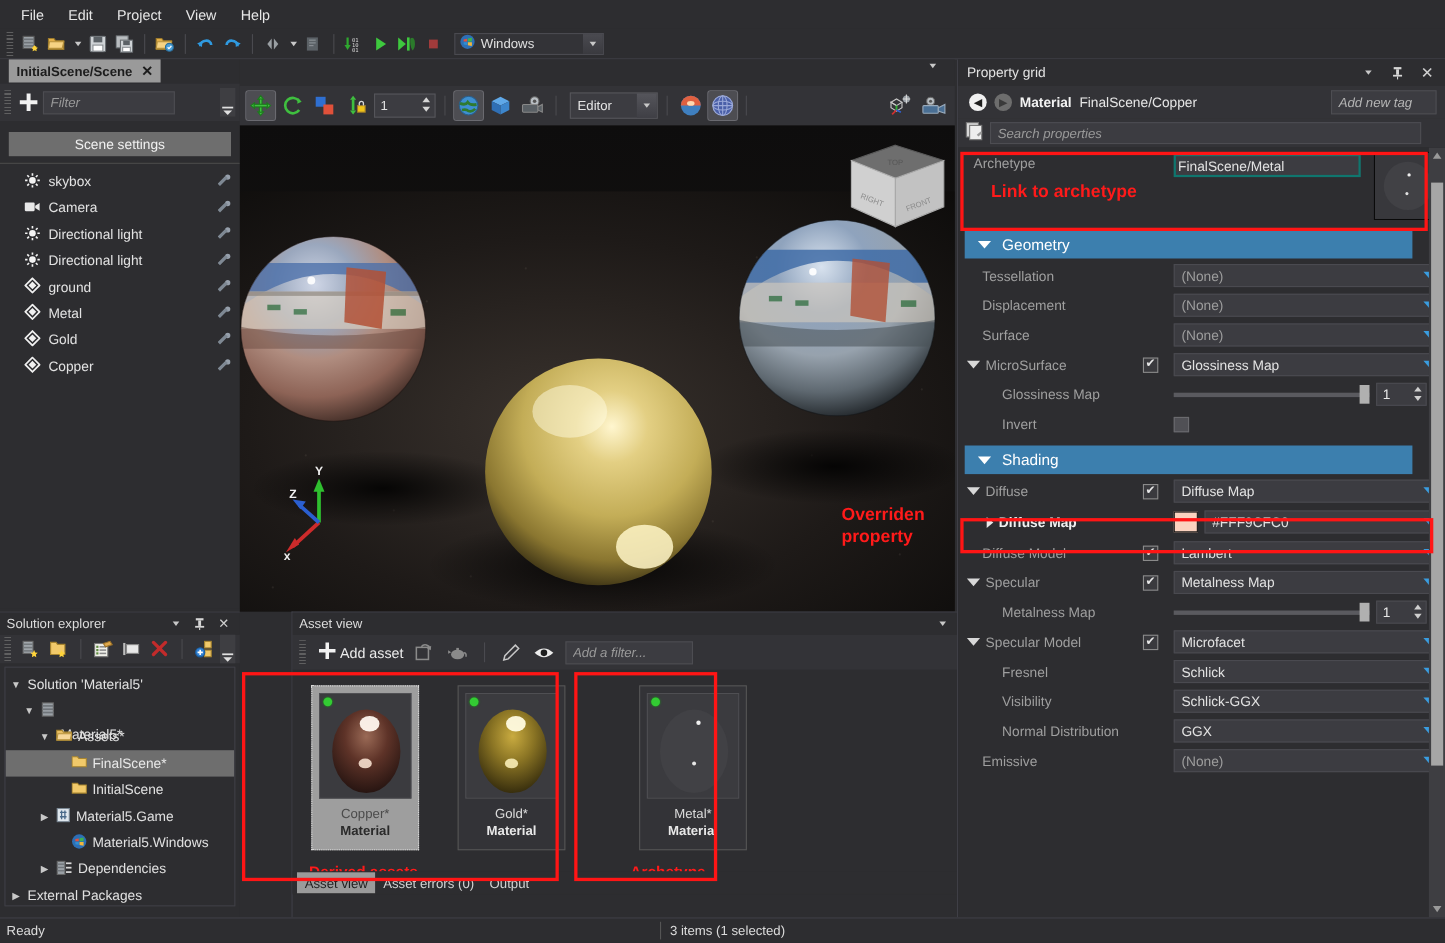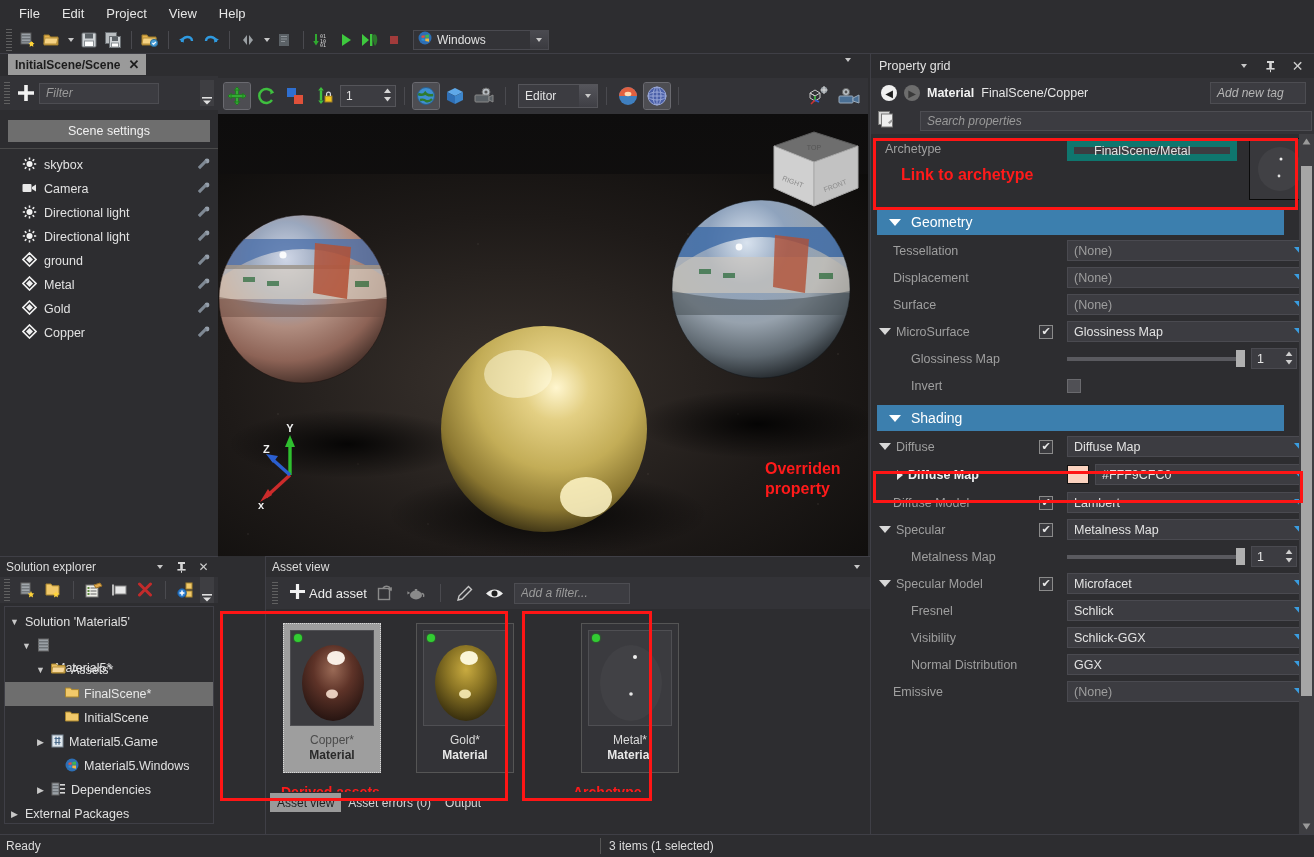--- a/index.html
+++ b/index.html
@@ -130,21 +130,21 @@
   #pg-title{ height:24px; display:flex; align-items:center; padding:0 6px 0 8px;
              font-size:12.5px; color:#e2e2e2; background:#2d2d30; }
   #pg-obj{ height:30px; display:flex; align-items:center; gap:7px; padding-left:10px;
            background:#333337; position:relative; }
   .navcirc{ width:16px; height:16px; border-radius:50%; display:flex; align-items:center;
             justify-content:center; font-size:10px; }
   #addtag{ position:absolute; right:8px; top:4px; width:96px; height:22px; background:#3c3c41;
            border:1px solid #4d4d52; color:#b5b5b5; font-style:italic; font-size:12px;
            display:flex; align-items:center; padding-left:6px; }
   #pg-search{ height:26px; background:#333337; display:flex; align-items:center;
-              gap:24px; padding-left:6px; }
+              gap:4px; padding-left:6px; }
   #pg-search-input{ width:392px; height:20px; background:#3c3c41; border:1px solid #4d4d52;
                     color:#b5b5b5; font-style:italic; font-size:12px; padding:0 6px;
                     font-family:"Liberation Sans",sans-serif; }
   #pg-search-input::placeholder{ color:#9a9a9a; font-style:italic; }
 
   #pg-body{ position:relative; height:700px; background:#2d2d30; overflow:hidden; }
   .grpbar{ height:26px; background:#3c7fae; display:flex; align-items:center; gap:10px;
            padding-left:12px; color:#ffffff; font-size:14px; margin:3px 30px 2px 6px; }
   .tri-d{ width:0;height:0;border-left:6px solid transparent;border-right:6px solid transparent;
           border-top:7px solid #ffffff; }
@@ -177,22 +177,22 @@
   .numspin .arr{ position:absolute; right:3px; top:2px; display:flex; flex-direction:column; gap:2px; }
   .ext-dd{ position:absolute; left:432px; width:0;height:0;
            border-left:7px solid transparent;border-right:7px solid transparent;
            border-top:8px solid #3a9de0; top:9px; }
   .swatch{ position:absolute; left:196px; width:22px; height:19px; border:1px solid #111; }
   .field.withswatch{ left:224px; width:218px; }
 
   
   #arch-block{ position:relative; height:72px; }
   #arch-field{ position:absolute; left:196px; top:6px; width:170px; height:21px;
-               background:#3c3c41; border:7px solid #0f766e; color:#e2e2e2;
-               font-size:12.5px; display:flex; align-items:center; padding-left:20px; }
+               background:#3c3c41; border:2px solid #0f766e; color:#e2e2e2;
+               font-size:12.5px; display:flex; align-items:center; padding-left:2px; }
   #arch-preview{ position:absolute; left:378px; top:4px; width:62px; height:62px;
                  background:#38383c; border:1px solid #0a0a0a; }
   .linktext{ position:absolute; left:30px; top:32px; color:#ff1a1a; font-size:16px;
              font-weight:bold; }
   .redbox{ position:absolute; border:3px solid #ff1515; pointer-events:none; z-index:50; }
 
   
   .vscroll{ position:absolute; width:15px; background:#3e3e42; }
   .vscroll .thumb{ position:absolute; left:2px; width:11px; background:#a6a6a6; }
   .vscroll .ar{ position:absolute; left:0; width:15px; height:15px;

